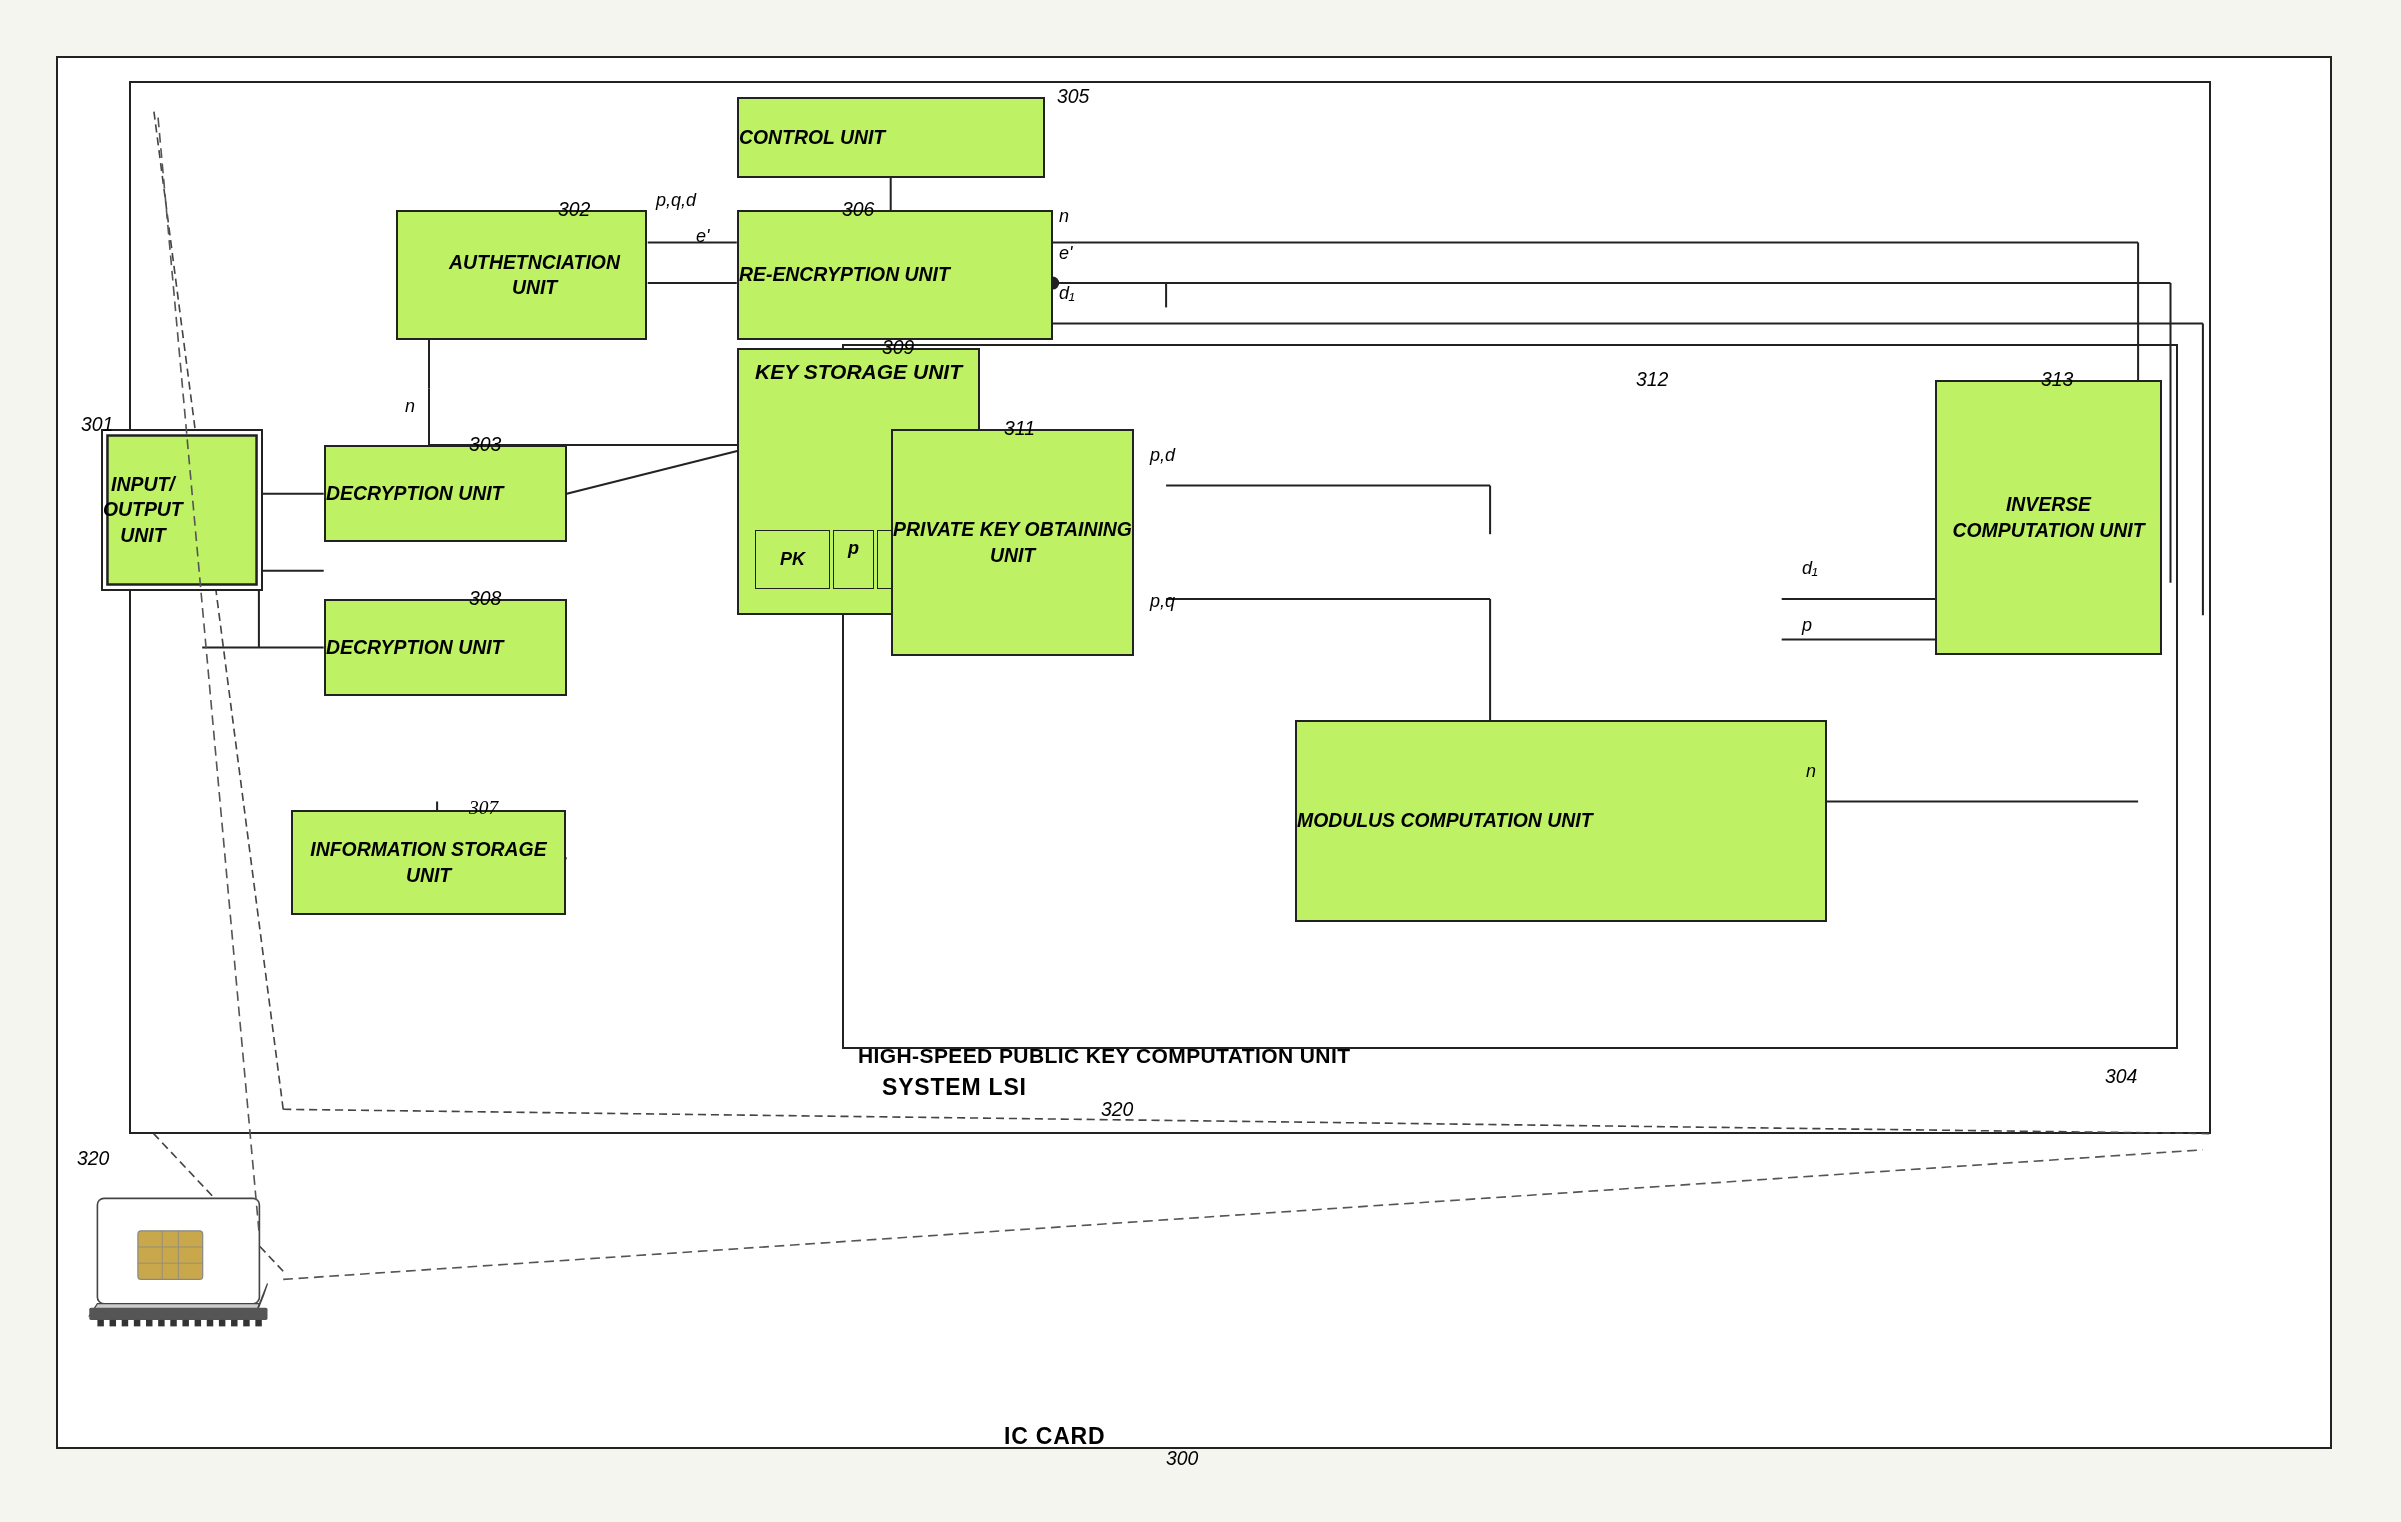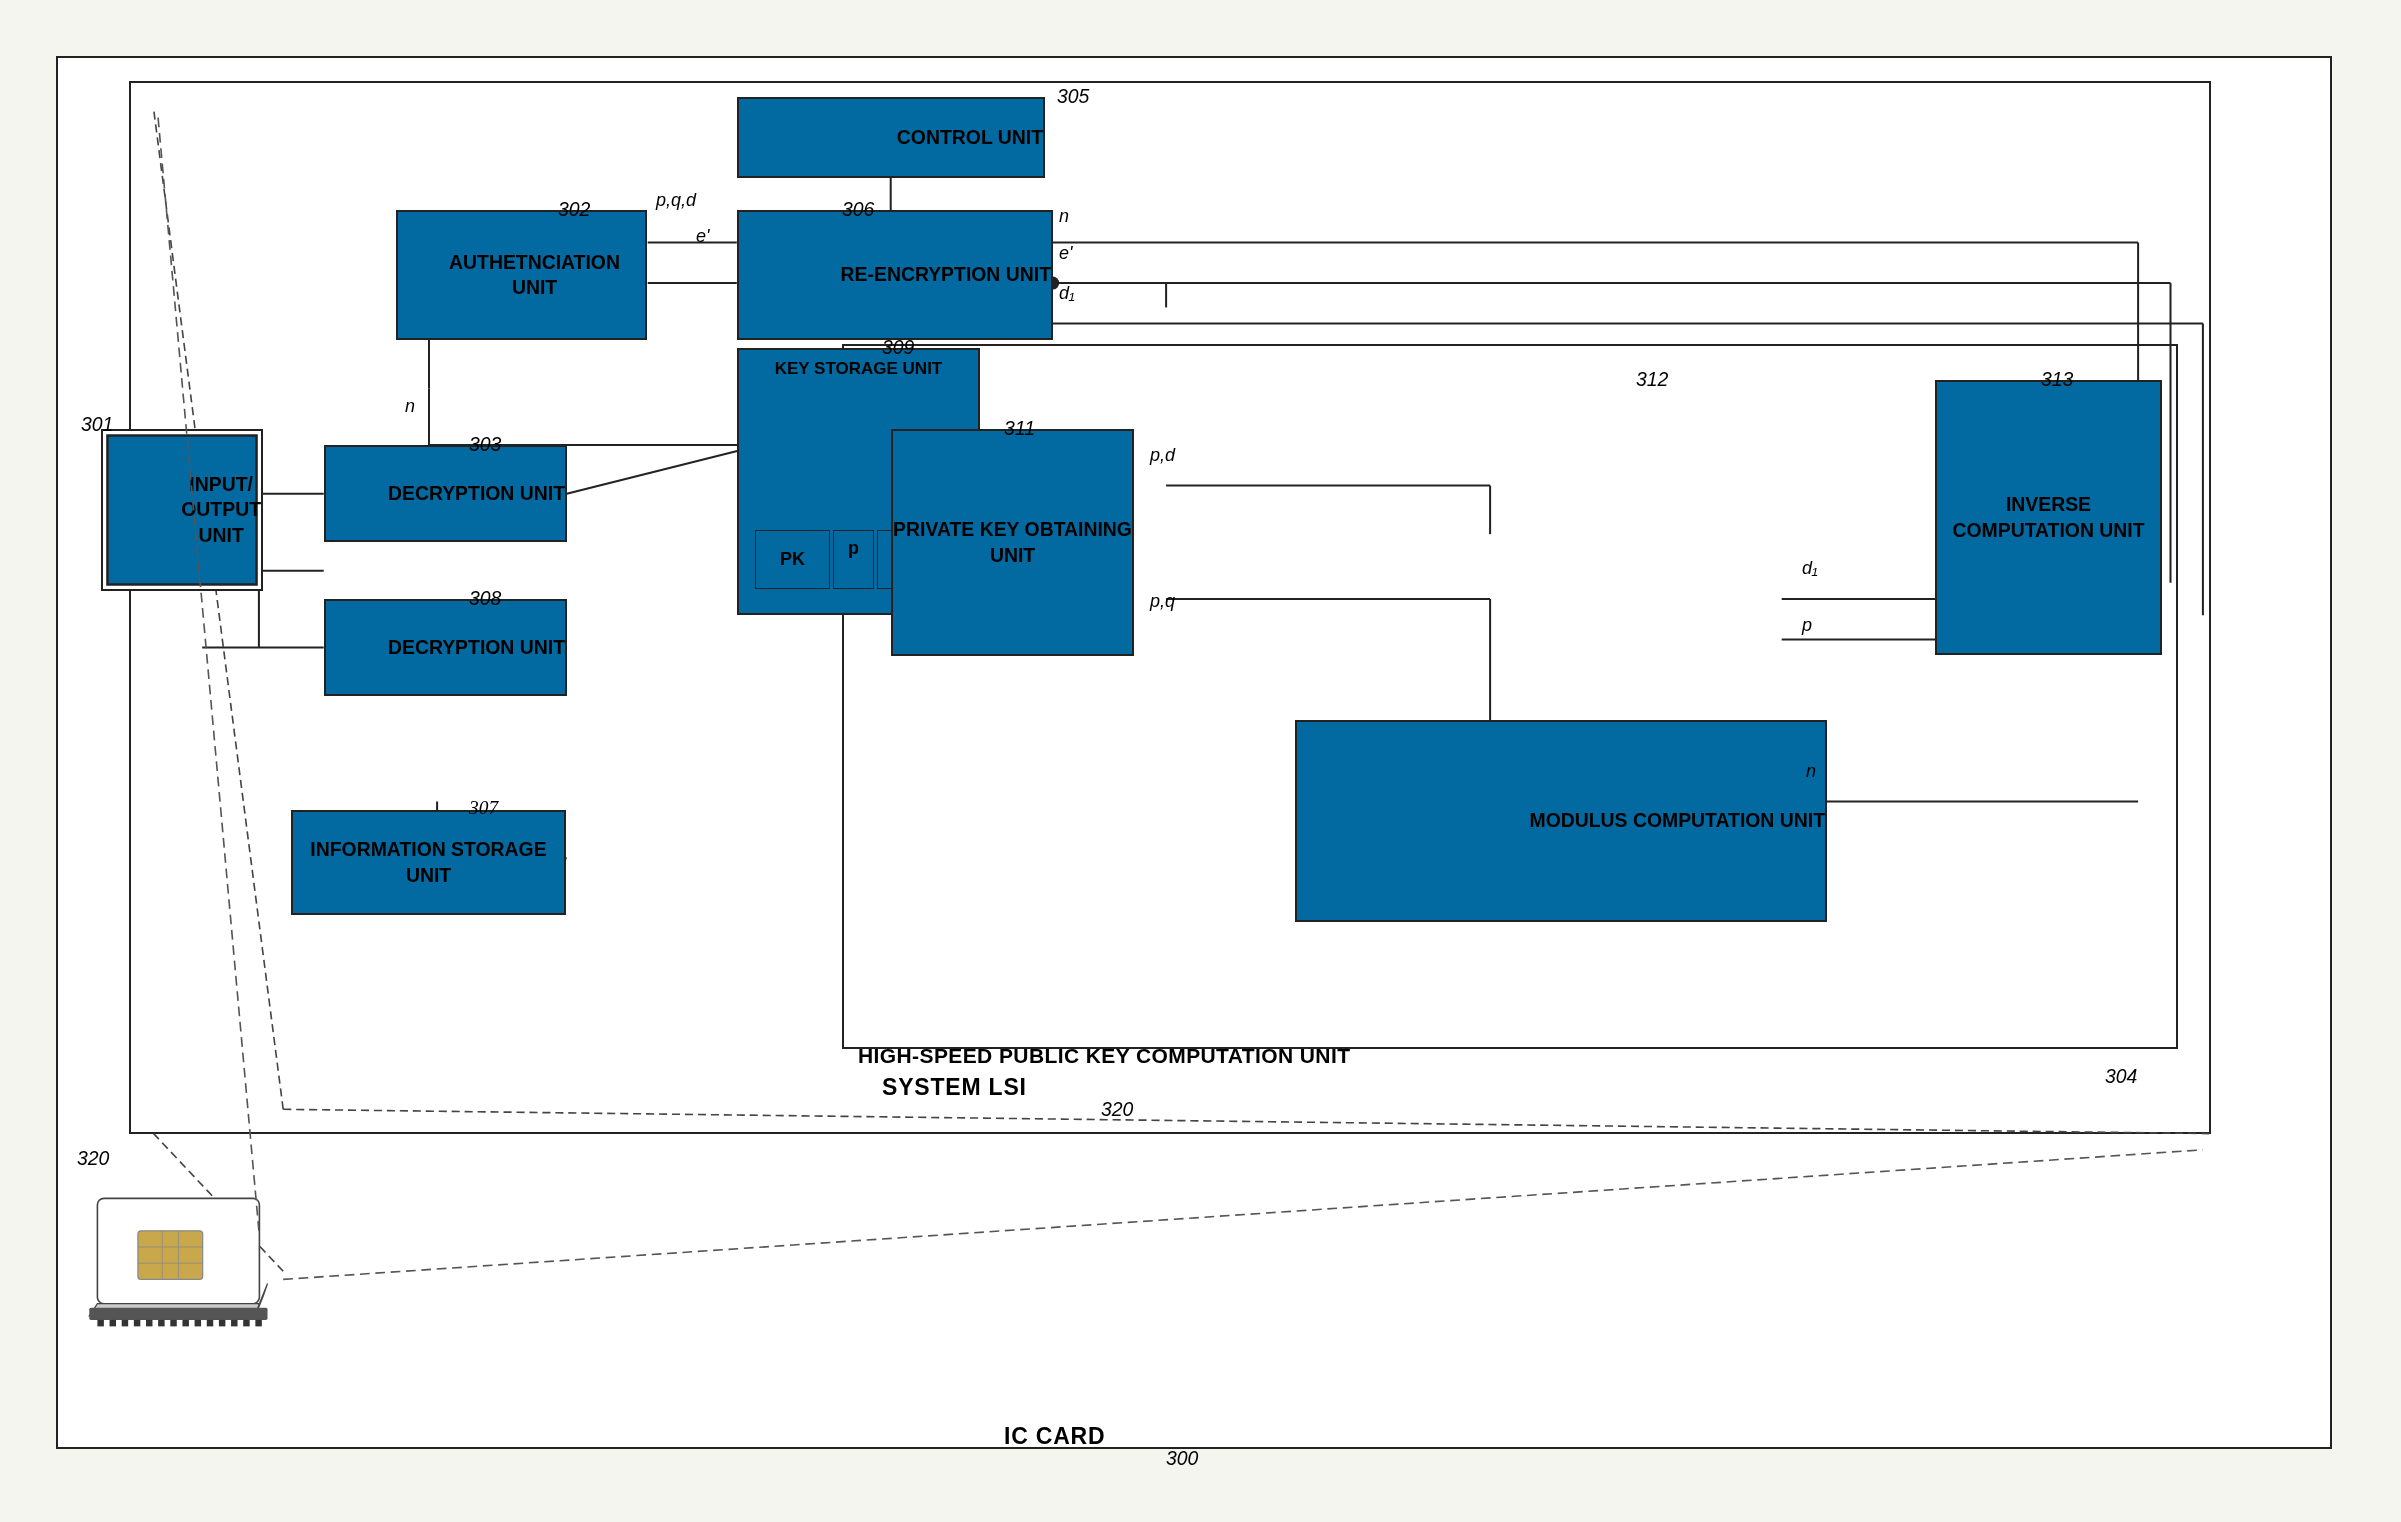--- a/index.html
+++ b/index.html
@@ -46,28 +46,29 @@
       position: absolute;
       font-size: 23px;
       font-weight: bold;
       letter-spacing: 0.8px;
     }
 
     
     .unit-box {
       position: absolute;
       border: 2px solid #222;
-      background: #0369a1;
+      background: #bef264;
       display: flex;
       align-items: center;
-      justify-content: flex-end;
+      justify-content: flex-start;
       text-align: center;
       font-size: 19.4px;
       font-weight: bold;
       line-height: 1.3;
+      font-style: italic;
     }
 
     .unit-box.double-border {
       border: 2px solid #222;
       box-shadow: inset 0 0 0 3.2px white, inset 0 0 0 5.7px #222;
     }
 
     
     .ref-num {
       position: absolute;
@@ -219,21 +220,21 @@
     <span>DECRYPTION UNIT</span>
   </div>
   <span class="ref-num" style="top:555px; left:437px;">308</span>
 
   <div class="unit-box" style="top:778px; left:259px; width:275px; height:105px;">
     <span>INFORMATION STORAGE UNIT</span>
   </div>
   <span class="ref-num" style="top:765px; left:437px;font-family:Liberation Serif, serif;">307</span>
 
   <div class="unit-box" style="top:316px; left:705px; width:243px; height:267px;">
-    <div style="position:absolute; top:8px; left:0; right:0; text-align:center; font-size:17px; font-weight:bold;">
+    <div style="position:absolute; top:8px; left:0; right:0; text-align:center; font-size:21px; font-weight:bold;">
       <span>KEY STORAGE UNIT</span>
     </div>
 
     <div style="position:absolute; bottom:24px; left:16px; right:16px; display:flex; gap:3.2px;">
       <div style="border:1.6px solid #222; flex:1.5; text-align:center; padding:17px; font-size:18px; font-weight:bold;">
         <span>PK</span>
       </div>
       <div style="border:1.6px solid #222; flex:1; text-align:center; padding:6.5px; font-size:18px; font-weight:bold;">
         <span>p</span>
       </div>

